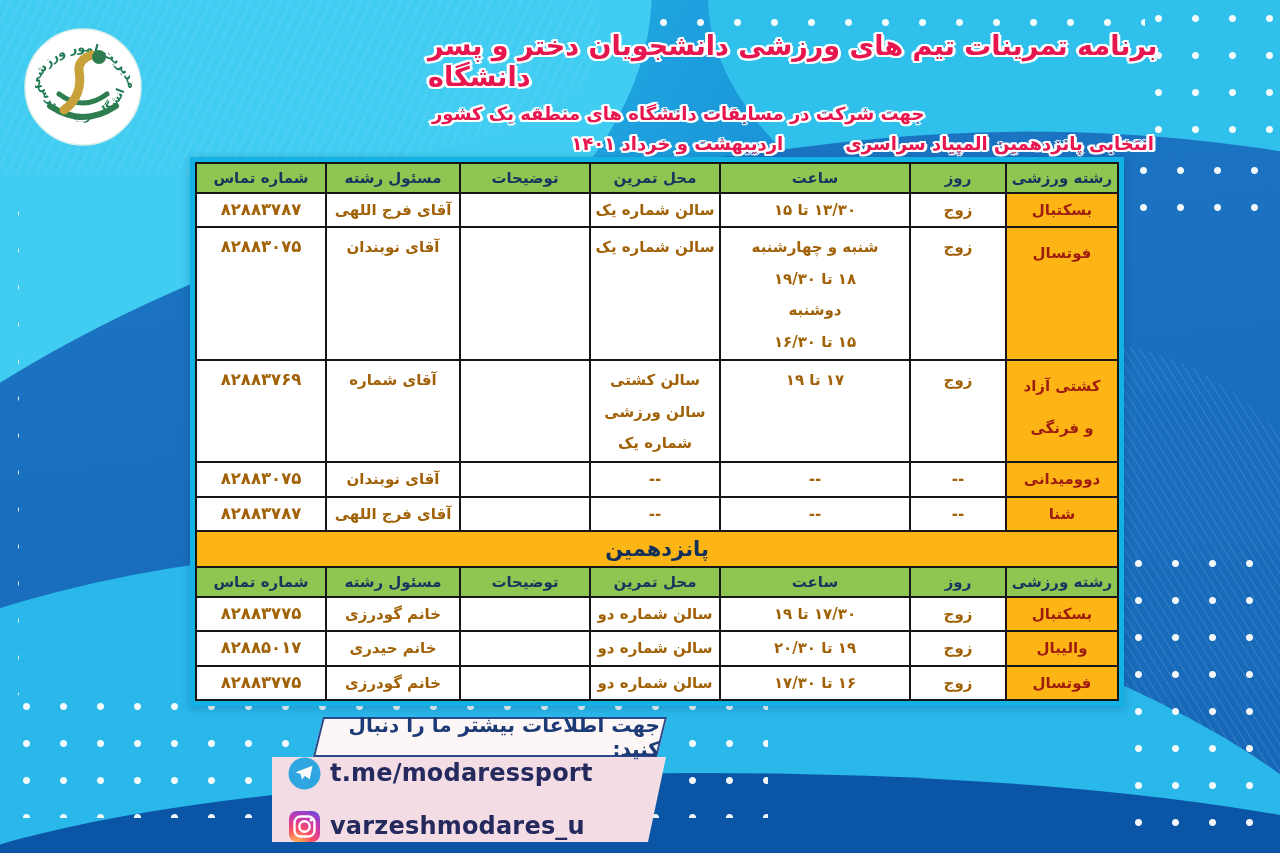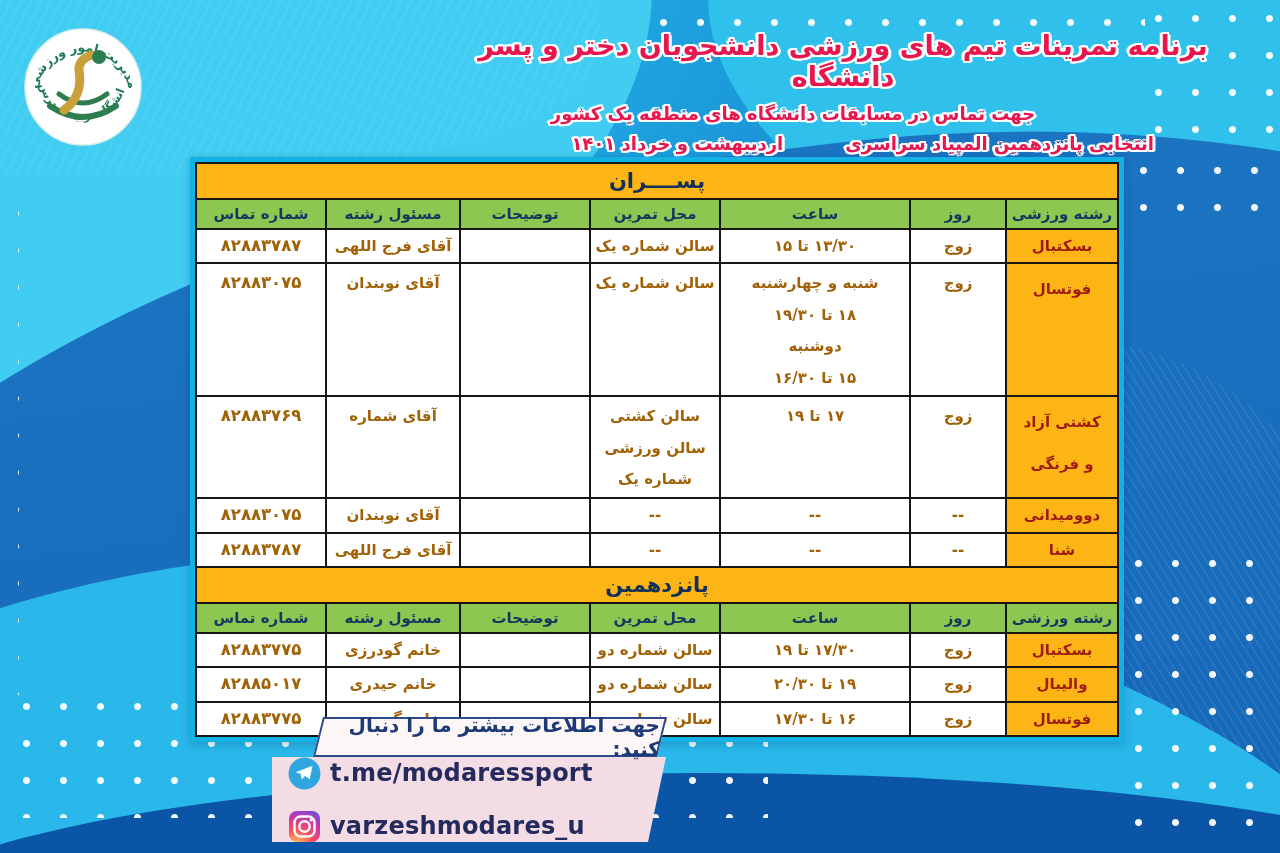--- a/index.html
+++ b/index.html
@@ -33,21 +33,21 @@
   .d-topright { left:1140px; top:0;    width:140px; height:145px; }
   .d-rightmid { left:1125px; top:152px; width:160px; height:80px; }
   .d-right    { left:1120px; top:545px; width:160px; height:308px; }
   .d-bottomleft { left:8px; top:688px; width:760px; height:130px; }
   .d-leftcol  { left:3px; top:195px; width:16px; height:500px; }
 
   
   .logo { position:absolute; left:22px; top:26px; width:122px; height:122px; z-index:12; }
 
   
-  .titles { position:absolute; right:22px; top:30px; width:830px; text-align:center;
+  .titles { position:absolute; right:22px; top:30px; width:830px; text-align:left;
             direction:rtl; z-index:12; }
   .outlined { color:#e8164f;
       text-shadow:2px 0 0 #fff,-2px 0 0 #fff,0 2px 0 #fff,0 -2px 0 #fff,
                   1.6px 1.6px 0 #fff,-1.6px -1.6px 0 #fff,1.6px -1.6px 0 #fff,-1.6px 1.6px 0 #fff,
                   3px 1px 0 #fff,-3px -1px 0 #fff; }
   .title-main { font-size:27px; font-weight:bold; letter-spacing:0; }
   .title-sub  { font-size:18px; font-weight:bold; margin-top:11px; padding-left:4px; padding-right:104px; }
   .title-sub3 { display:flex; direction:rtl; gap:62px; justify-content:flex-start;
                 padding-right:104px; margin-top:9px; font-size:18px; font-weight:bold; }
 
@@ -108,43 +108,40 @@
     </text>
     <path d="M28 80 Q61 102 94 80" stroke="#2e7d4f" stroke-width="6" fill="none" stroke-linecap="round"></path>
     <path d="M37 68 Q61 86 85 68" stroke="#2e7d4f" stroke-width="5" fill="none" stroke-linecap="round"></path>
     <path d="M42 84 C55 75 60 60 57 45 C56 37 62 31 70 29" stroke="#c9a13b" stroke-width="9" fill="none" stroke-linecap="round"></path>
     <circle cx="77" cy="31" r="7" fill="#2e7d4f"></circle>
   </svg>
 </div>
 
 <div class="titles">
   <div class="title-main outlined">برنامه تمرینات تیم های ورزشی دانشجویان دختر و پسر دانشگاه</div>
-  <div class="title-sub outlined">جهت تماس در مسابقات دانشگاه های منطقه یک کشور</div>
+  <div class="title-sub outlined">جهت شرکت در مسابقات دانشگاه های منطقه یک کشور</div>
   <div class="title-sub3 outlined">
     <span>انتخابی پانزدهمین المپیاد سراسری</span>
     <span>اردیبهشت و خرداد ۱۴۰۱</span>
   </div>
 </div>
 
 <div class="table-wrap">
 <table class="sched">
   <colgroup>
     <col style="width:112px">
         <col style="width:96px">
         <col style="width:190px">
     <col style="width:130px">
         <col style="width:130px">
         <col style="width:134px">
         <col style="width:130px">
   </colgroup>
 
   <tbody>
-        <tr style="height:36px">
-    <td colspan="7" class="section-head">پســــران</td>
-  </tr>
   <tr style="height:30px">
     <td class="col-head">رشته ورزشی</td>
     <td class="col-head">روز</td>
     <td class="col-head">ساعت</td>
     <td class="col-head">محل تمرین</td>
     <td class="col-head">توضیحات</td>
     <td class="col-head">مسئول رشته</td>
     <td class="col-head">شماره تماس</td>
   </tr>
 

